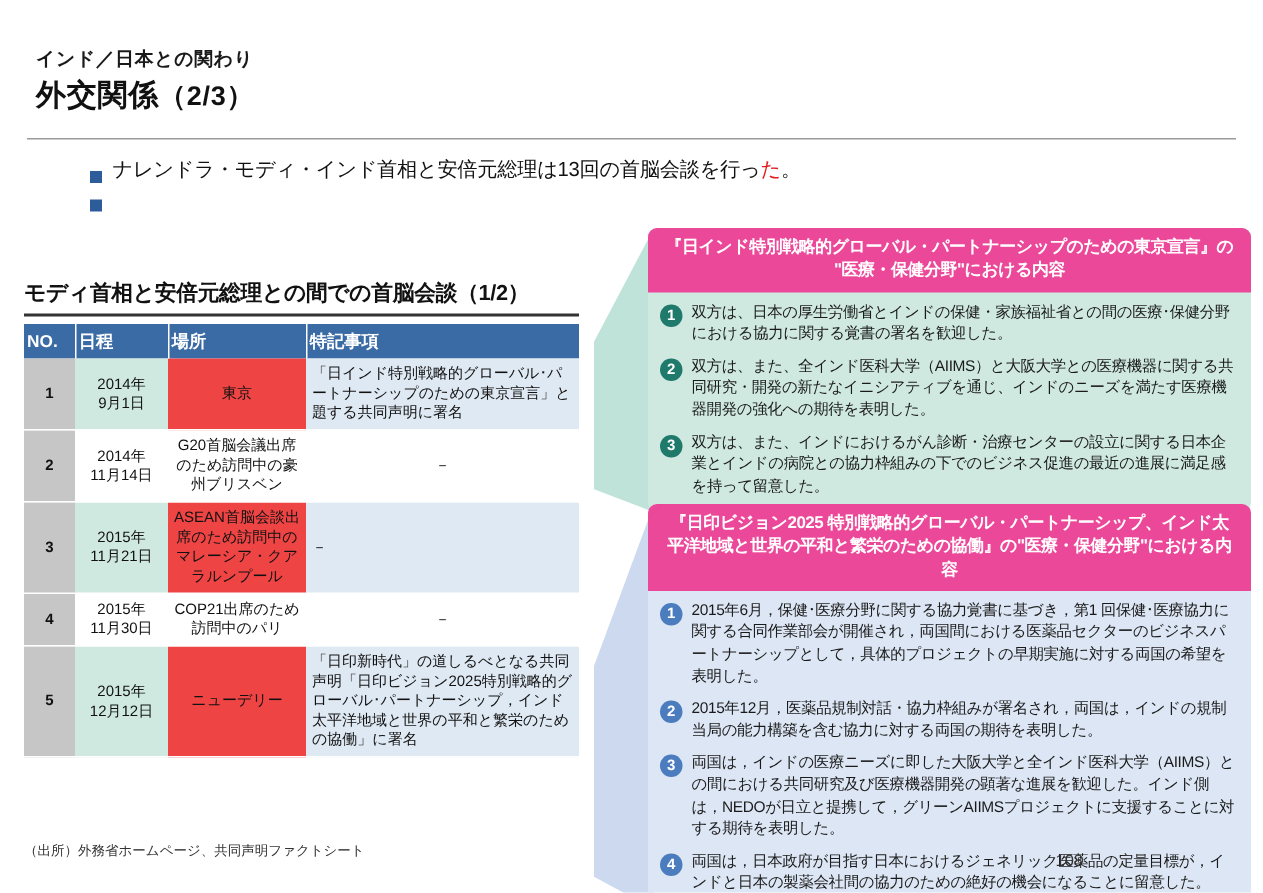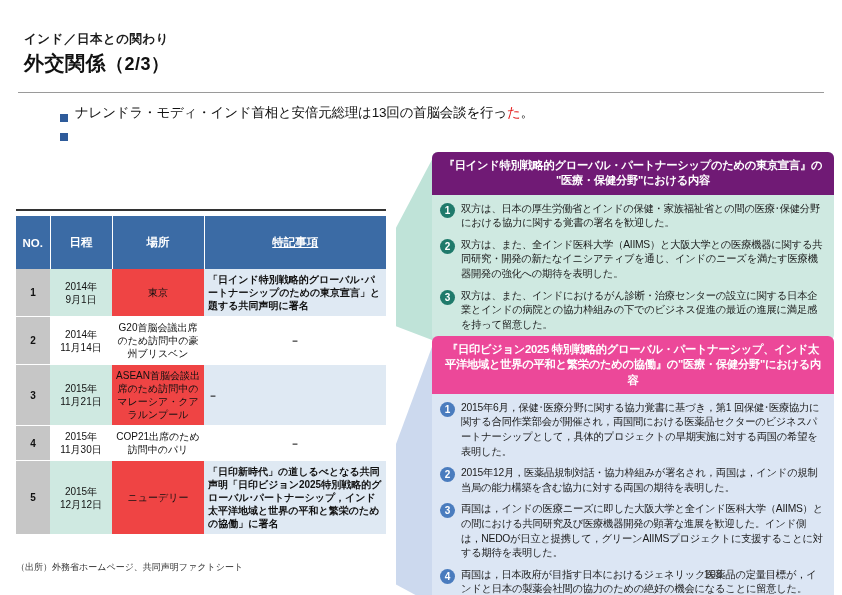--- a/index.html
+++ b/index.html
@@ -45,32 +45,32 @@
     position:absolute; left:16px; top:209px; width:370px; height:2px; background:#333;
   }
 
   
   .tbl {
     position:absolute; left:16px; top:216px; width:370px;
     border-collapse:collapse; table-layout:fixed;
   }
   .tbl th {
     background:#3b6ba5; color:#fff; font-size:11.5px; font-weight:bold;
-    padding:19px 2px; text-align:center; border-right:1px solid #fff;
+    padding:4px 2px; text-align:left; border-right:1px solid #fff;
     height:19px;
   }
-  .tbl th:last-child { border-right:none;text-decoration:underline; }
+  .tbl th:last-child { border-right:none; }
   .tbl td {
     font-size:10px; color:#111; padding:4px 4px; vertical-align:middle;
     line-height:1.3; border-bottom:1px solid #ffffff;
   }
   .c-no   { width:34px;  text-align:center; font-weight:bold; font-size:11px; background:#c6c6c6; }
   .c-date { width:62px;  text-align:center; background:#cfe9e1; }
   .c-place{ width:92px;  text-align:center; background:#ef4444; }
-  .c-note { width:182px; text-align:left;   background:#dfe9f3;font-weight:bold; }
+  .c-note { width:182px; text-align:left;   background:#dfe9f3; }
   tr.alt .c-date, tr.alt .c-place { background:#ffffff; }
   tr.alt .c-note { background:#ffffff; text-align:center; }
   tr.alt .c-no { background:#c6c6c6; }
   .dash { font-size:12px; }
 
   
   .callout { position:absolute; }
   .callout .pointer {
     position:absolute; left:-36px; top:0; width:40px; height:100%;
     clip-path: polygon(0% 40%, 100% 0%, 100% 100%, 0% 92%);
@@ -90,21 +90,21 @@
     color:#fff; font-size:10px; font-weight:bold;
     display:flex; align-items:center; justify-content:center;
     margin-right:6px; margin-top:1px;
   }
   .ctxt { font-size:10.3px; line-height:1.42; color:#1a1a1a; letter-spacing:-0.25px; }
 
   
   #callout-tokyo { left:432px; top:152px; width:402px; }
   #callout-tokyo .pointer { background:#bfe3d8; }
   #callout-tokyo .body { background:#cfe9e1; }
-  #callout-tokyo .chead { background:#701a75; }
+  #callout-tokyo .chead { background:#ec4899; }
   #callout-tokyo .cnum { background:#1f7a6b; }
 
   
   #callout-vision { left:432px; top:336px; width:402px; }
   #callout-vision .pointer { background:#ccd9ee; }
   #callout-vision .body { background:#dce6f4; }
   #callout-vision .chead { background:#ec4899; }
   #callout-vision .cnum { background:#4a7cbe; }
 
   
@@ -133,20 +133,21 @@
   <div class="bullets" id="bullet-list">
       <div class="bullet">
         <span class="sq"></span>
         <span class="btxt">ナレンドラ・モディ・インド首相と安倍元総理は13回の首脳会談を行っ<span class="red">た</span>。</span>
       </div>
       <div class="bullet">
         <span class="sq"></span>
       </div>
     </div>
 
+  <div class="subhead">モディ首相と安倍元総理との間での首脳会談（1/2）</div>
   <div class="subhead-rule"></div>
 
   <table class="tbl">
     <thead>
       <tr>
         <th class="c-no">NO.</th>
         <th class="c-date">日程</th>
         <th class="c-place">場所</th>
         <th class="c-note">特記事項</th>
       </tr>

